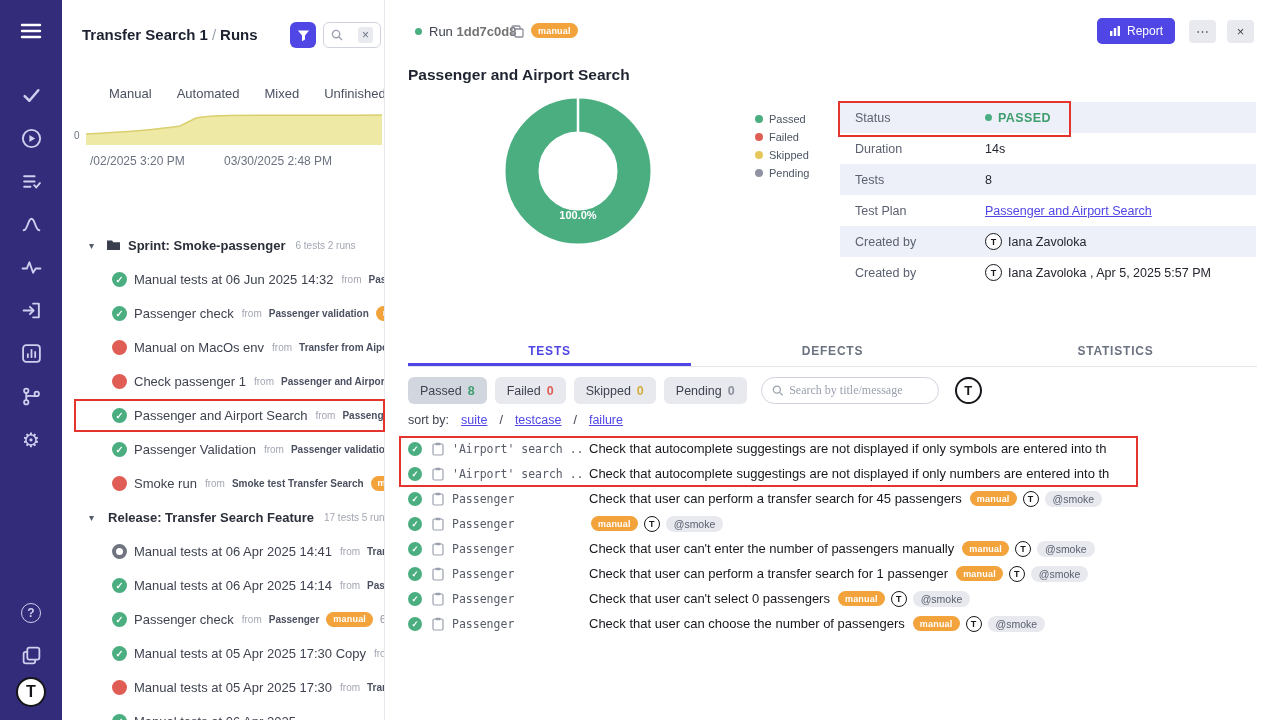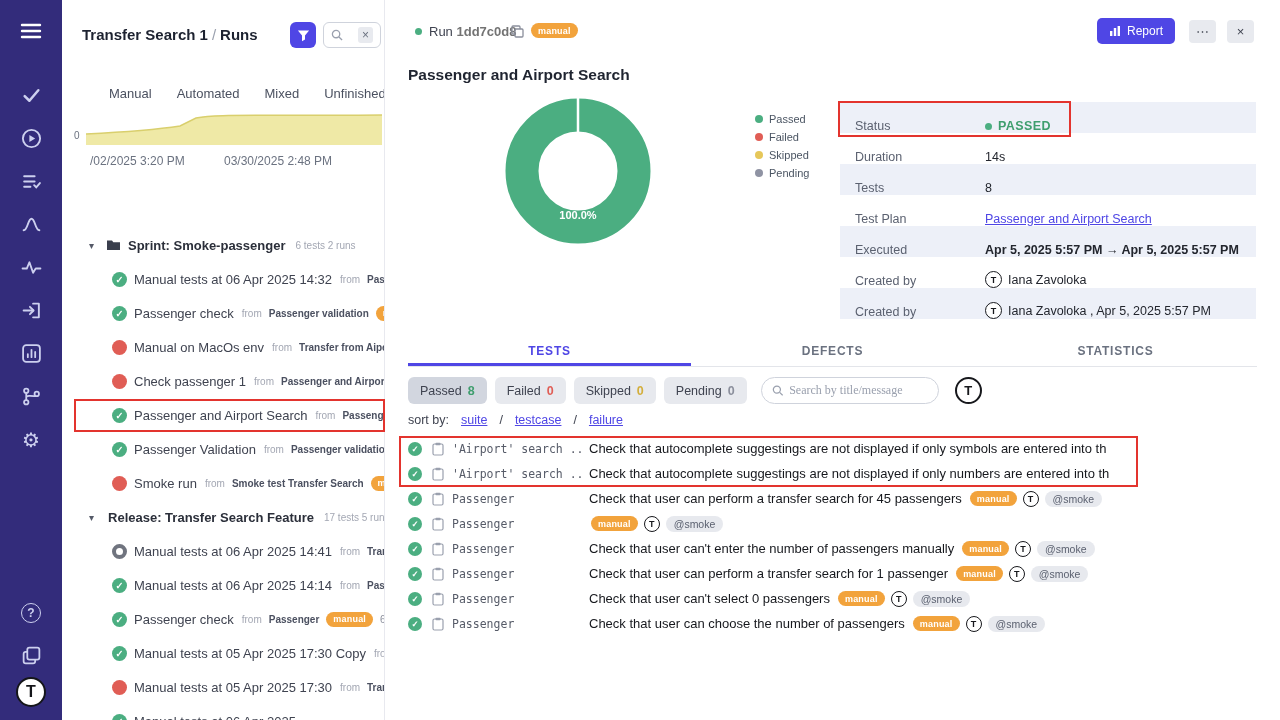--- a/index.html
+++ b/index.html
@@ -62,21 +62,21 @@
   .sq-btn.close{right:26px}
   .run-title{position:absolute;left:23px;top:66px;font-size:15.5px;font-weight:bold;color:#1f2430}
 
   .donut{position:absolute;left:118px;top:96px}
   .legend{position:absolute;left:370px;top:113px;display:flex;flex-direction:column;gap:6px}
   .lg{display:flex;align-items:center;gap:6px;font-size:11px;color:#4b5563}
   .lg .d{width:8px;height:8px;border-radius:50%}
   .d.g{background:#4bae81}.d.r{background:#e05d55}.d.y{background:#e6c75a}.d.p{background:#8f93a3}
 
   .info{position:absolute;left:455px;top:102px;width:416px}
-  .irow{height:31px;display:flex;align-items:flex-end}
+  .irow{height:31px;display:flex;align-items:center}
   .irow:nth-child(odd){background:#edf0f8}
   .ilabel{width:145px;padding-left:15px;font-size:12.5px;color:#5b6170;flex:none}
   .ival{font-size:12.5px;color:#23262e;display:flex;align-items:center;gap:6px;white-space:nowrap}
   .ival .sdot{width:7px;height:7px;border-radius:50%;background:#4bae81}
   .ival .sgreen{color:#3f9e6e;font-weight:bold;letter-spacing:.4px}
   .ival a{color:#4f46e5;text-decoration:underline;cursor:pointer}
   .ival.bold{font-weight:bold}
   .avatar{width:17px;height:17px;border-radius:50%;border:1.5px solid #16181d;background:#fff;display:flex;align-items:center;justify-content:center;font-size:9px;font-weight:bold;color:#16181d;flex:none}
 
   .tabs{position:absolute;left:23px;top:338px;width:849px;height:29px;display:flex;border-bottom:1px solid #e3e5ea}
@@ -237,21 +237,21 @@
         <span class="chev">▾</span>
         <svg width="15" height="12" viewBox="0 0 15 12">
             <path d="M1 1.5h5l1.3 1.8H14V11H1z" fill="#3a3f4d"></path>
           </svg>
         <span class="flabel">Sprint: Smoke-passenger</span>
         <span class="fmeta">6 tests  2 runs</span>
       </div>
 
       <div class="trow run">
         <span class="st passed">✓</span>
-        <span class="tlabel">Manual tests at 06 Apr 2025 14:32</span>
+        <span class="tlabel">Manual tests at 06 Jun 2025 14:32</span>
         <span class="tfrom">from</span>
         <span class="tsuite">Pass</span>
       </div>
 
       <div class="trow run">
         <span class="st passed">✓</span>
         <span class="tlabel">Passenger check</span>
         <span class="tfrom">from</span>
         <span class="tsuite">Passenger validation</span>
         <span class="badge">manual</span>
@@ -410,24 +410,20 @@
       </div>
       <div class="irow">
         <span class="ilabel">Tests</span>
         <span class="ival">8</span>
       </div>
       <div class="irow">
         <span class="ilabel">Test Plan</span>
         <span class="ival">
             <a>Passenger and Airport Search</a>
           </span>
-      </div>
-      <div class="irow">
-        <span class="ilabel">Executed</span>
-        <span class="ival bold">Apr 5, 2025 5:57 PM → Apr 5, 2025 5:57 PM</span>
       </div>
       <div class="irow">
         <span class="ilabel">Created by</span>
         <span class="ival">
             <span class="avatar">T</span>
             <span>Iana Zavoloka</span>
           </span>
       </div>
       <div class="irow">
         <span class="ilabel">Created by</span>

